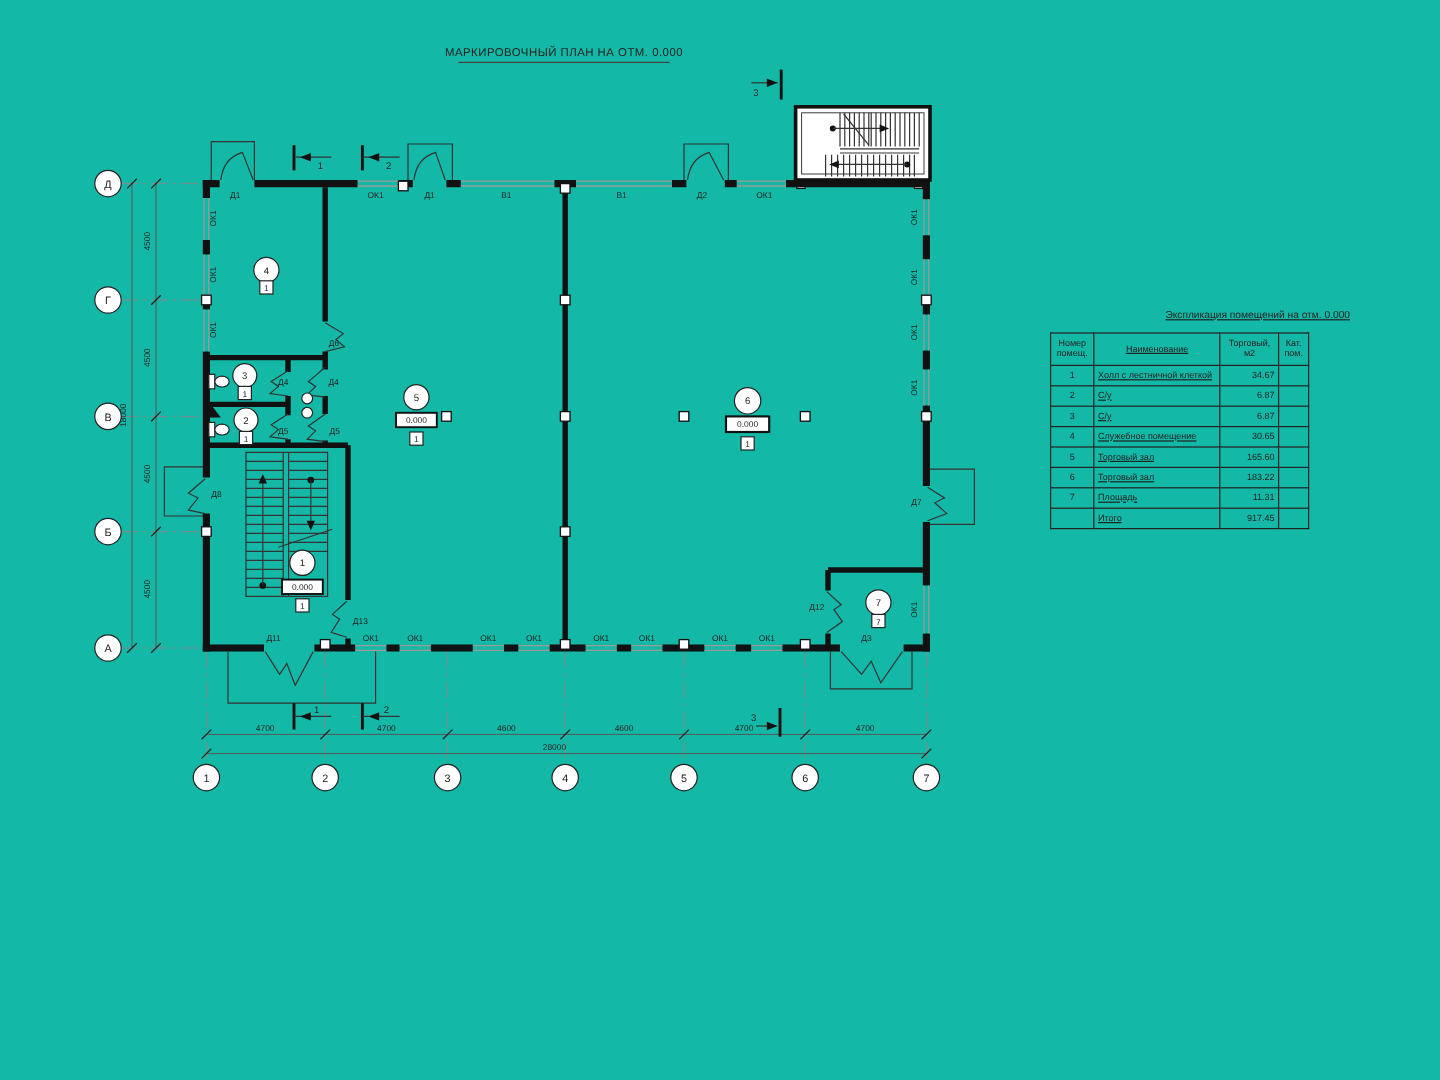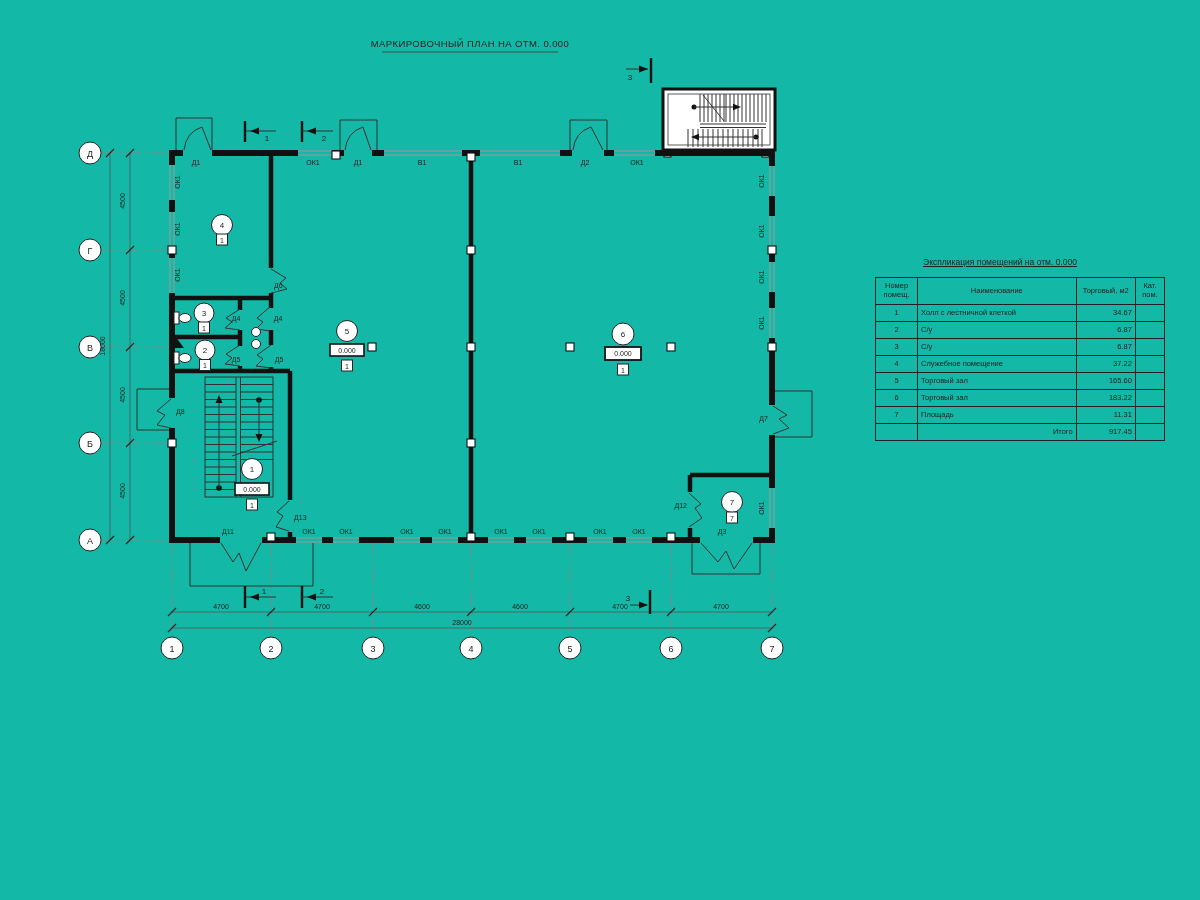--- a/index.html
+++ b/index.html
@@ -19,30 +19,30 @@
   .dimln{stroke:#555;stroke-width:.8;fill:none;}
   .tick{stroke:#222;stroke-width:1.1;fill:none;}
   .dash{stroke:#888;stroke-width:.8;fill:none;stroke-dasharray:14 4 3 4;}
   .bub{fill:#fff;stroke:#222;stroke-width:1;}
   .colsq{fill:#fff;stroke:#111;stroke-width:1.1;}
   .flagbar{stroke:#111;stroke-width:2.4;fill:none;}
   .arr{fill:#111;stroke:none;}
   .fix{fill:#fff;stroke:#222;stroke-width:1;}
   
   .tbl-wrap{position:absolute;left:875px;top:257px;width:250px;}
-  .tbl-title{font-size:8.5px;text-align:center;text-decoration:underline;margin-bottom:10px;color:#222;}
-  table.expl{border-collapse:collapse;width:290px;font-size:7.5px;color:#222;border:1.5px solid #222;}
+  .tbl-title{font-size:8.5px;text-align:right;text-decoration:underline;margin-bottom:10px;color:#222;}
+  table.expl{border-collapse:collapse;width:216px;font-size:7.5px;color:#222;border:1.5px solid #222;}
   table.expl th, table.expl td{border:1px solid #222;padding:1px 3px;font-weight:normal;line-height:1.15;}
   table.expl th{height:24px;text-align:center;}
   table.expl td{height:14px;}
   .c-num{width:32px;text-align:center;}
-  .c-name{width:140px;text-align:left;}
+  .c-name{width:140px;text-align:left;text-decoration:underline;}
   .c-area{width:48px;text-align:right;}
   .c-cat{width:20px;text-align:center;}
-  .r-total{text-align:right;}
+  .r-total{}
 </style>
 </head>
 <body>
 
 <div id="canvas">
 
 <svg width="1200" height="900" viewBox="0 0 1200 900">
 
   <text class="tc title-t" x="470" y="47">МАРКИРОВОЧНЫЙ ПЛАН НА ОТМ. 0.000</text>
   <path class="thin2" d="M382,52H558"></path>
@@ -356,21 +356,21 @@
     </tr>
     <tr>
       <td class="c-num">3</td>
       <td class="c-name">С/у</td>
       <td class="c-area">6.87</td>
       <td class="c-cat"></td>
     </tr>
     <tr>
       <td class="c-num">4</td>
       <td class="c-name">Служебное помещение</td>
-      <td class="c-area">37.22</td>
+      <td class="c-area">30.65</td>
       <td class="c-cat"></td>
     </tr>
     <tr>
       <td class="c-num">5</td>
       <td class="c-name">Торговый зал</td>
       <td class="c-area">165.60</td>
       <td class="c-cat"></td>
     </tr>
     <tr>
       <td class="c-num">6</td>

